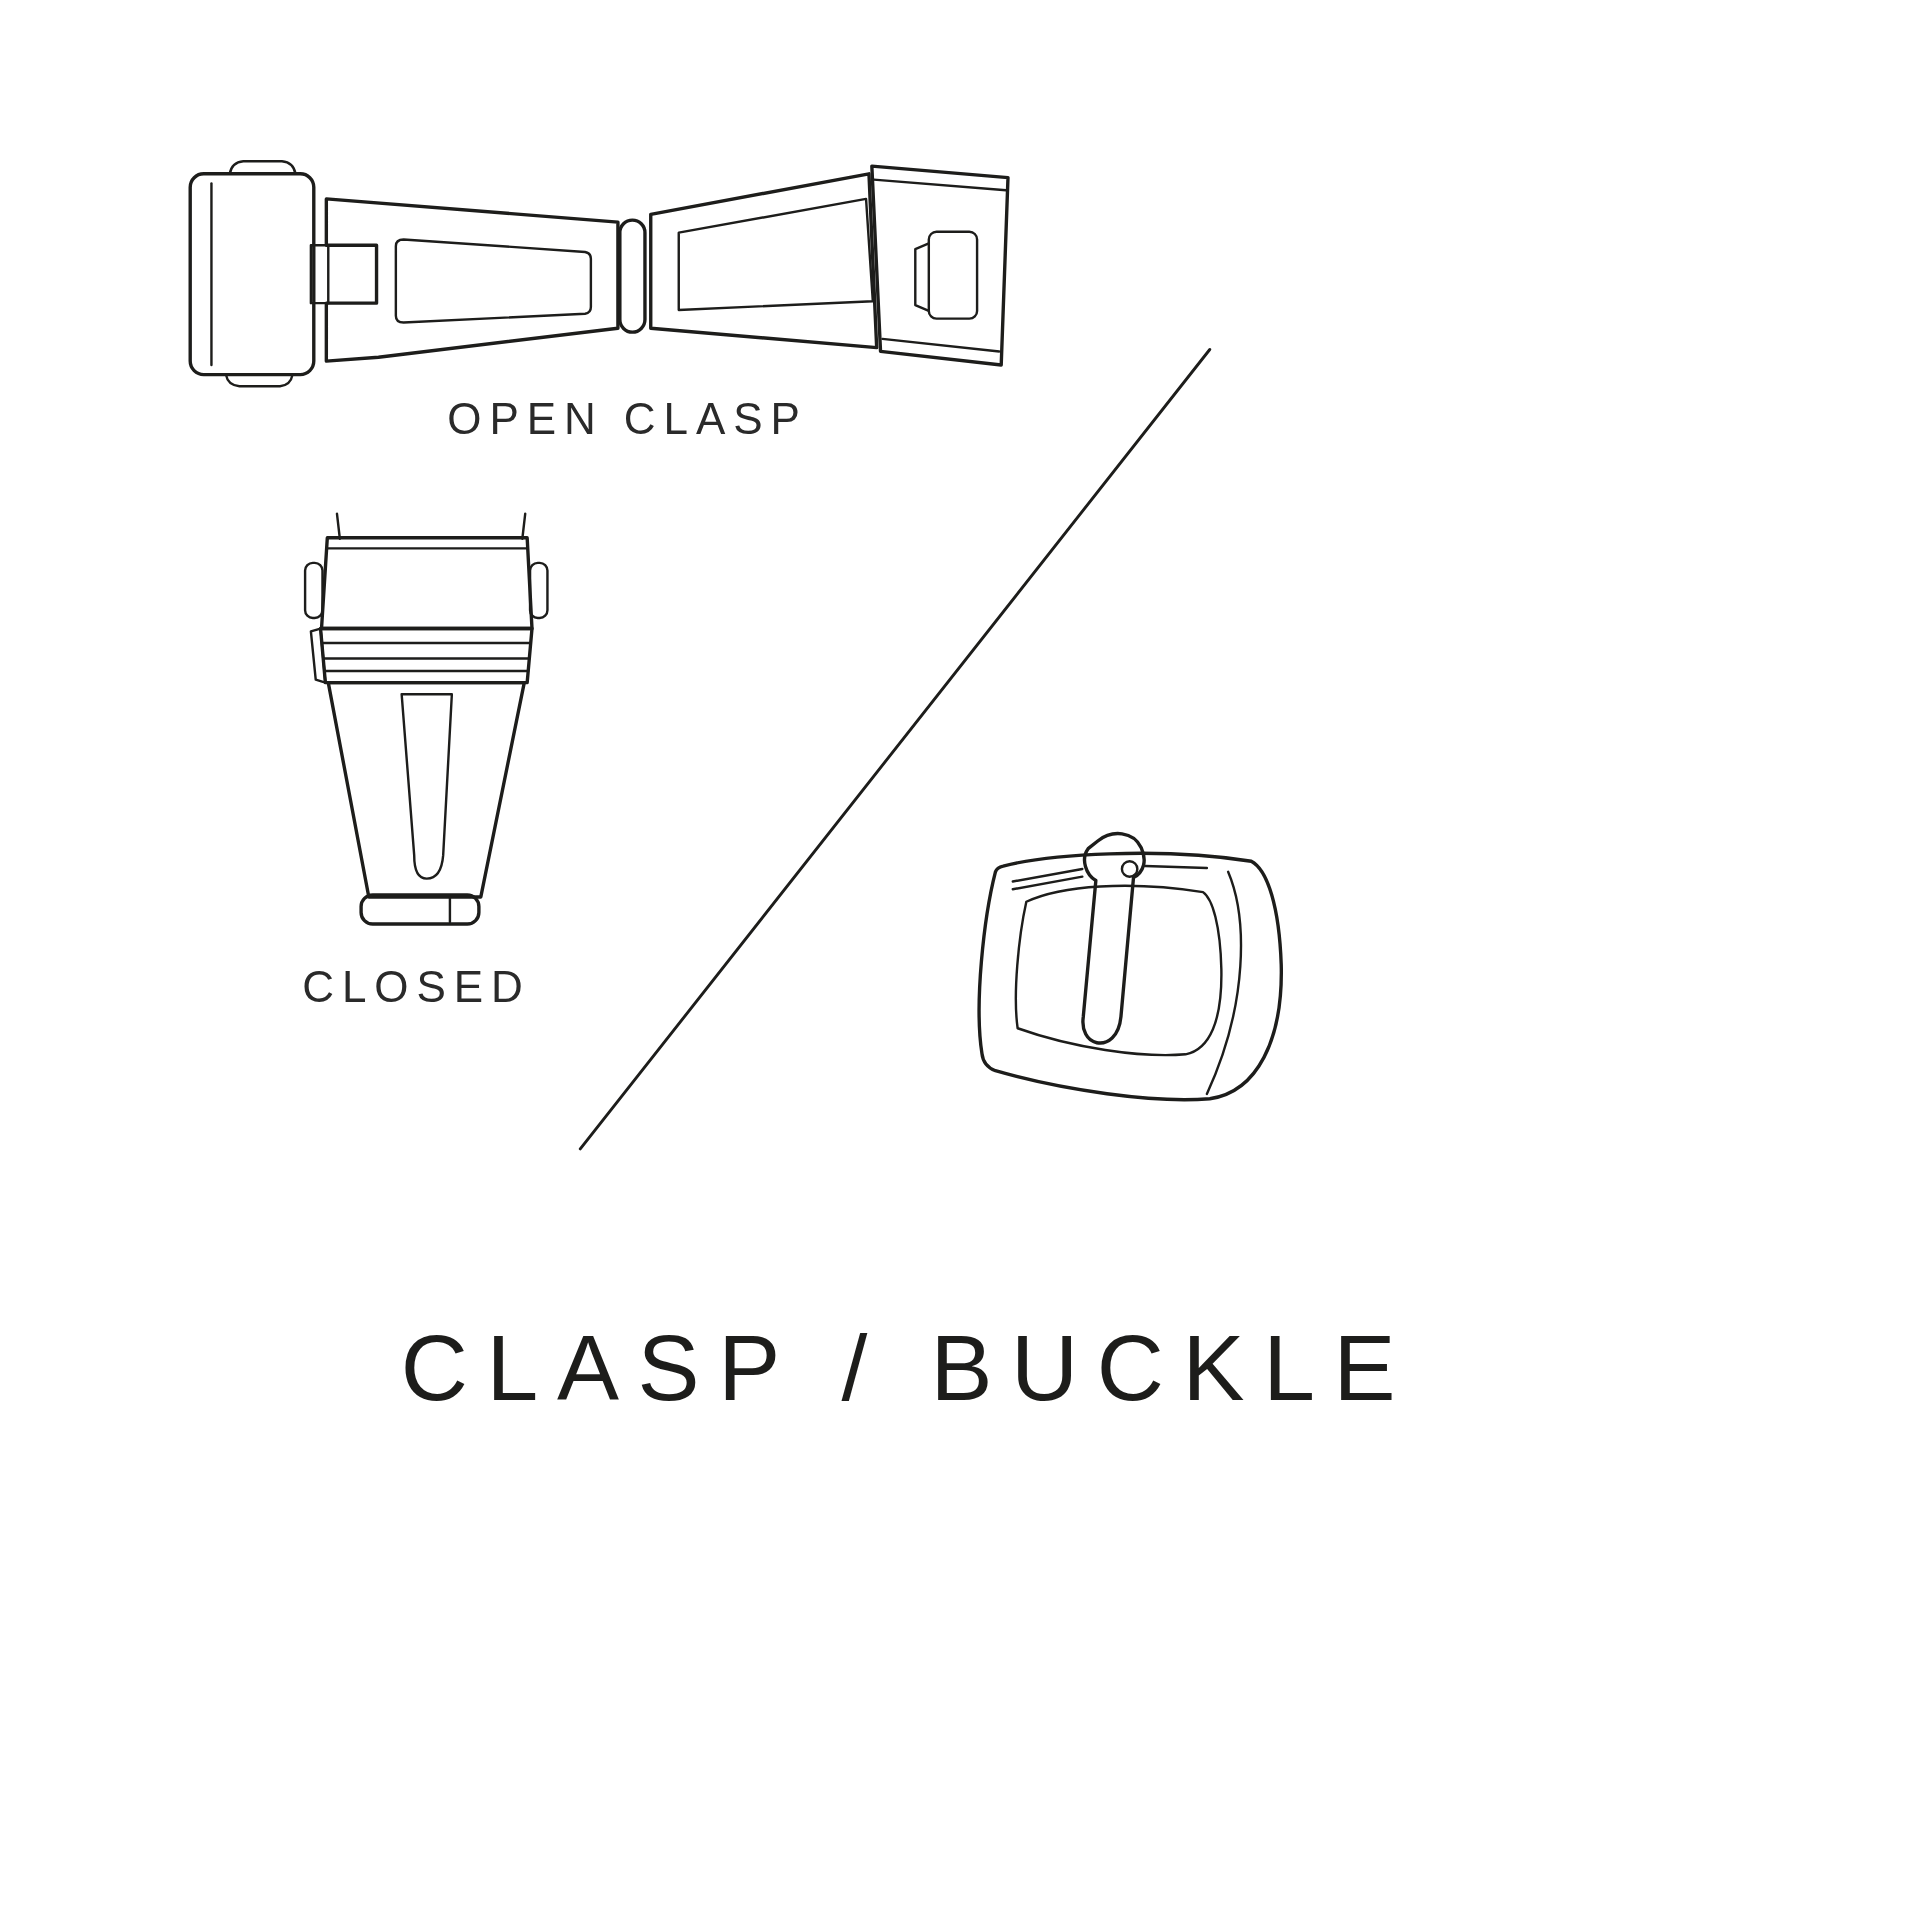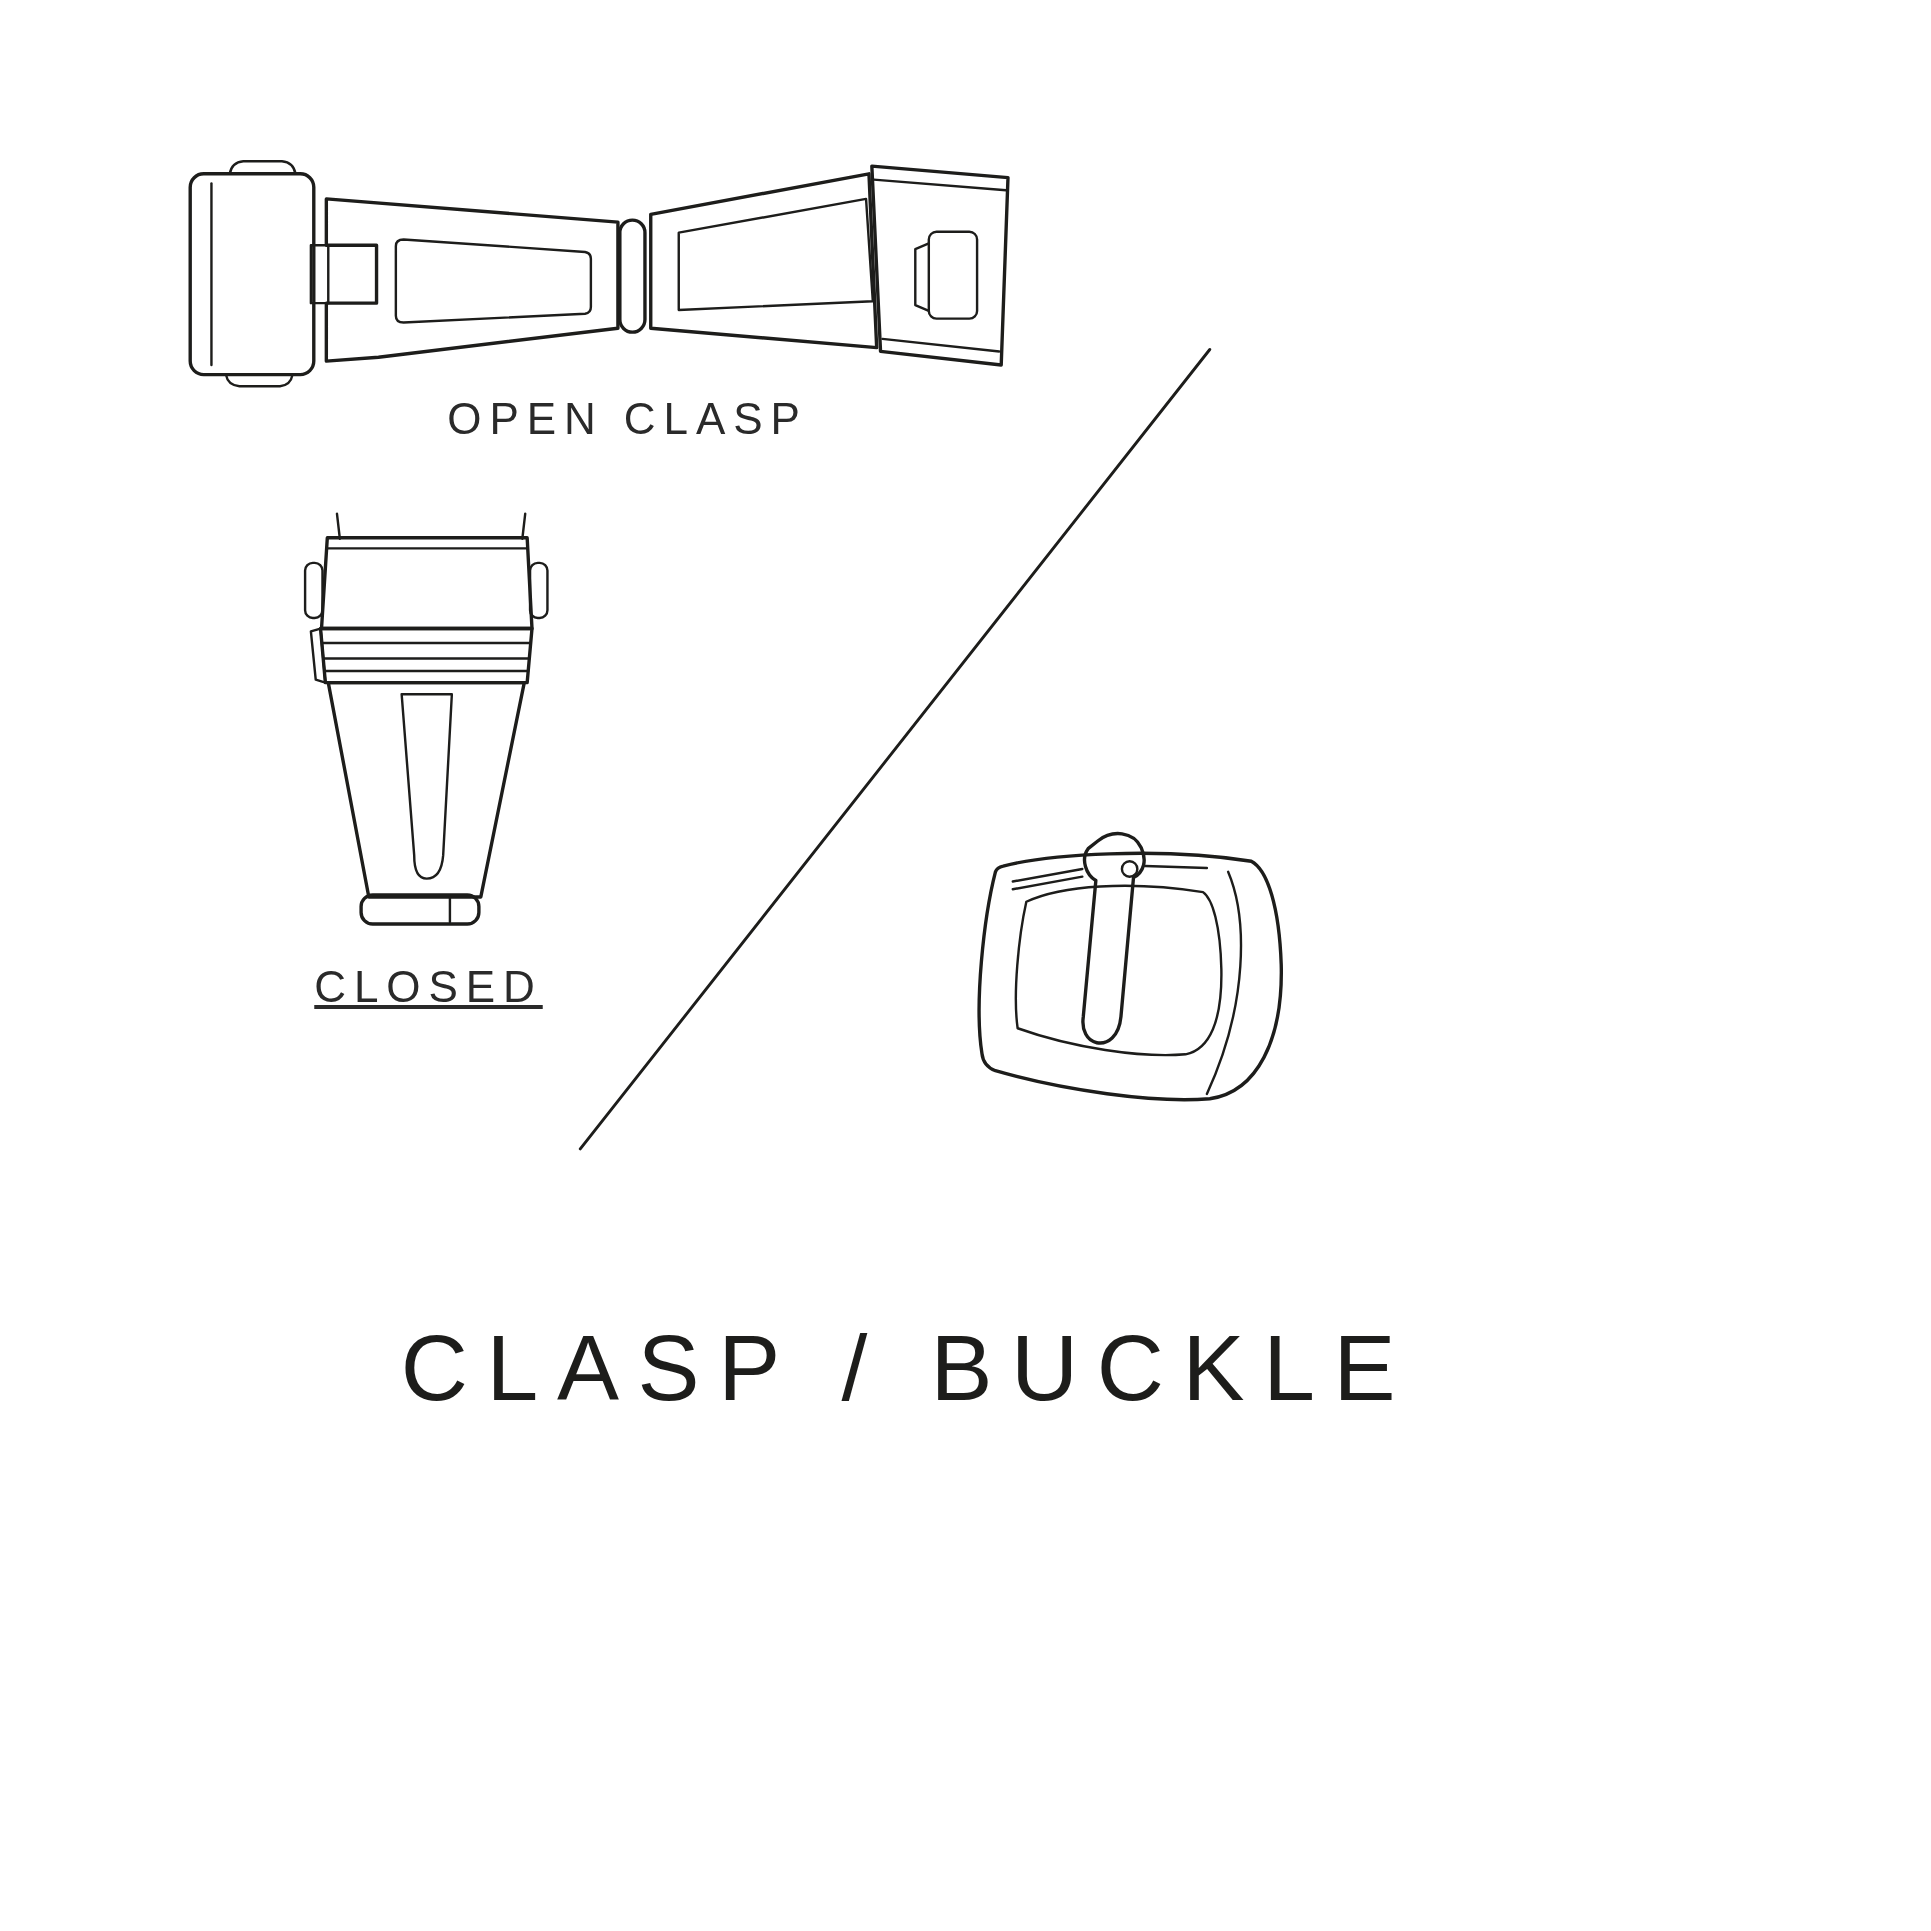--- a/index.html
+++ b/index.html
@@ -37,24 +37,23 @@
     font-weight: 400;
     letter-spacing: 0.18em;
     color: #2a2a2a;
   }
   .label-open-clasp {
     left: 338px;
     top: 394px;
     width: 579px;
   }
   .label-closed {
-    left: 139px;
+    left: 127px;
     top: 962px;
     width: 579px;
-    text-decoration: underline;
   }
   .title {
     position: absolute;
     left: -58px;
     top: 1315px;
     width: 1931px;
     margin: 0;
     text-align: center;
     font-size: 93px;
     font-weight: 300;

